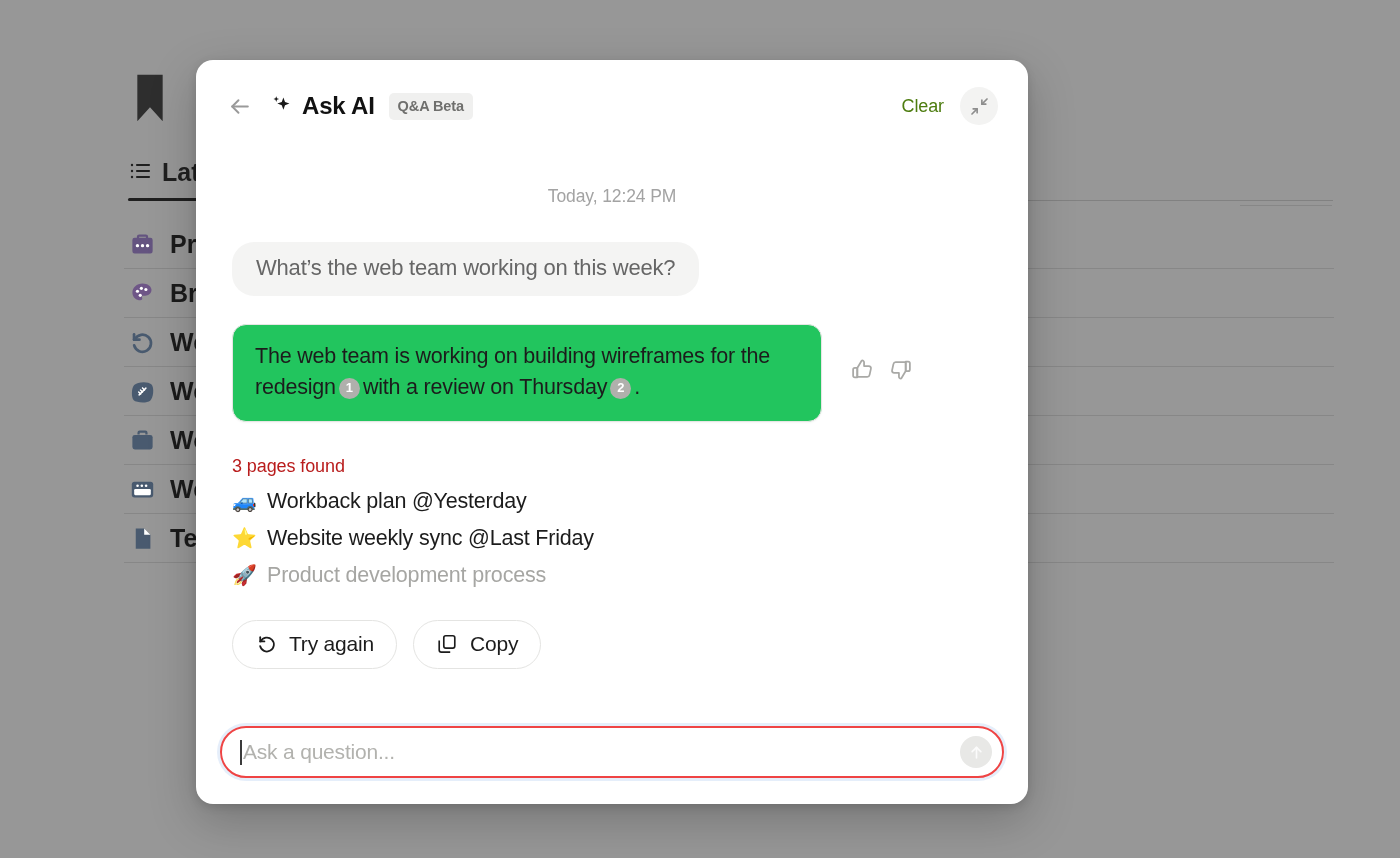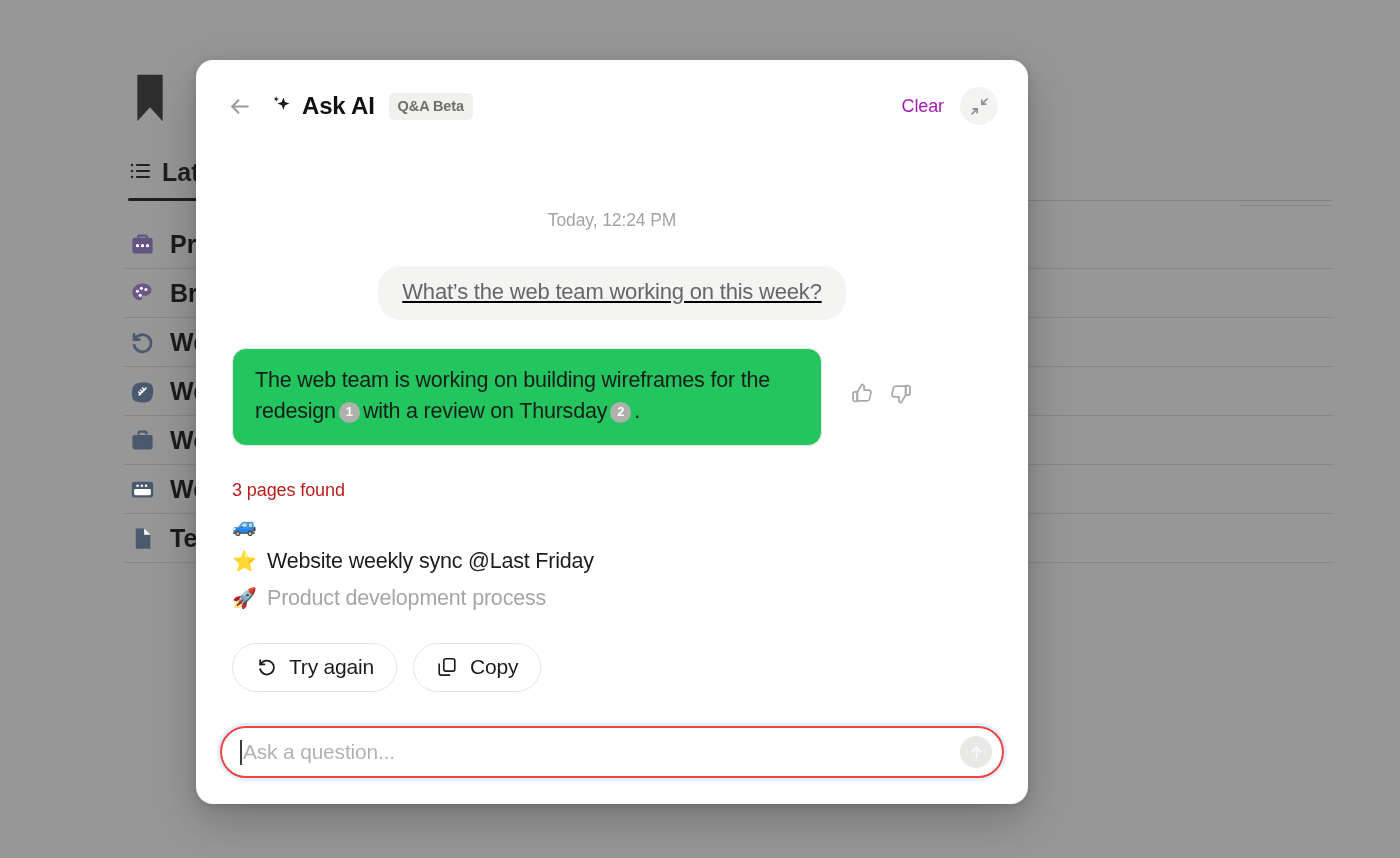--- a/index.html
+++ b/index.html
@@ -169,21 +169,21 @@
     font-size: 14.5px;
     font-weight: 600;
     padding: 5px 9px 6px;
     border-radius: 5px;
     letter-spacing: -0.1px;
     text-align: center;
   }
   #header-spacer { flex: 1 1 auto; }
   #clear-button {
     font-size: 18px;
-    color: #a21caf;
+    color: #4d7c0f;
     cursor: pointer;
     letter-spacing: -0.1px;
   }
   #minimize-button {
     margin-left: 16px;
     width: 38px;
     height: 38px;
     border-radius: 50%;
     background: #f3f3f2;
     display: flex;
@@ -197,29 +197,28 @@
   #conversation {
     flex: 1 1 auto;
     padding: 10px 36px 0 36px;
     overflow: hidden;
   }
 
   #timestamp {
     text-align: center;
     font-size: 17.5px;
     color: #a3a3a3;
-    margin-top: 48px;
+    margin-top: 24px;
     letter-spacing: -0.1px;
   }
 
   #user-message-row {
     display: flex;
-    justify-content: center;
+    justify-content: flex-start;
     margin-top: 35px;
-    text-decoration: underline;
   }
   #user-message-bubble {
     background: #f4f4f3;
     border-radius: 22px;
     padding: 13px 24px 15px;
     font-size: 22px;
     color: #666666;
     max-width: 620px;
     letter-spacing: -0.2px;
   }
@@ -555,20 +554,21 @@
           </svg>
         </div>
       </div>
     </div>
 
     <div id="sources">
       <div id="sources-count">3 pages found</div>
 
       <div class="source-item">
         <span class="source-emoji">🚙</span>
+        <span>Workback plan @Yesterday</span>
       </div>
       <div class="source-item">
         <span class="source-emoji">⭐</span>
         <span>Website weekly sync @Last Friday</span>
       </div>
       <div class="source-item muted">
         <span class="source-emoji">🚀</span>
         <span>Product development process</span>
       </div>
     </div>

